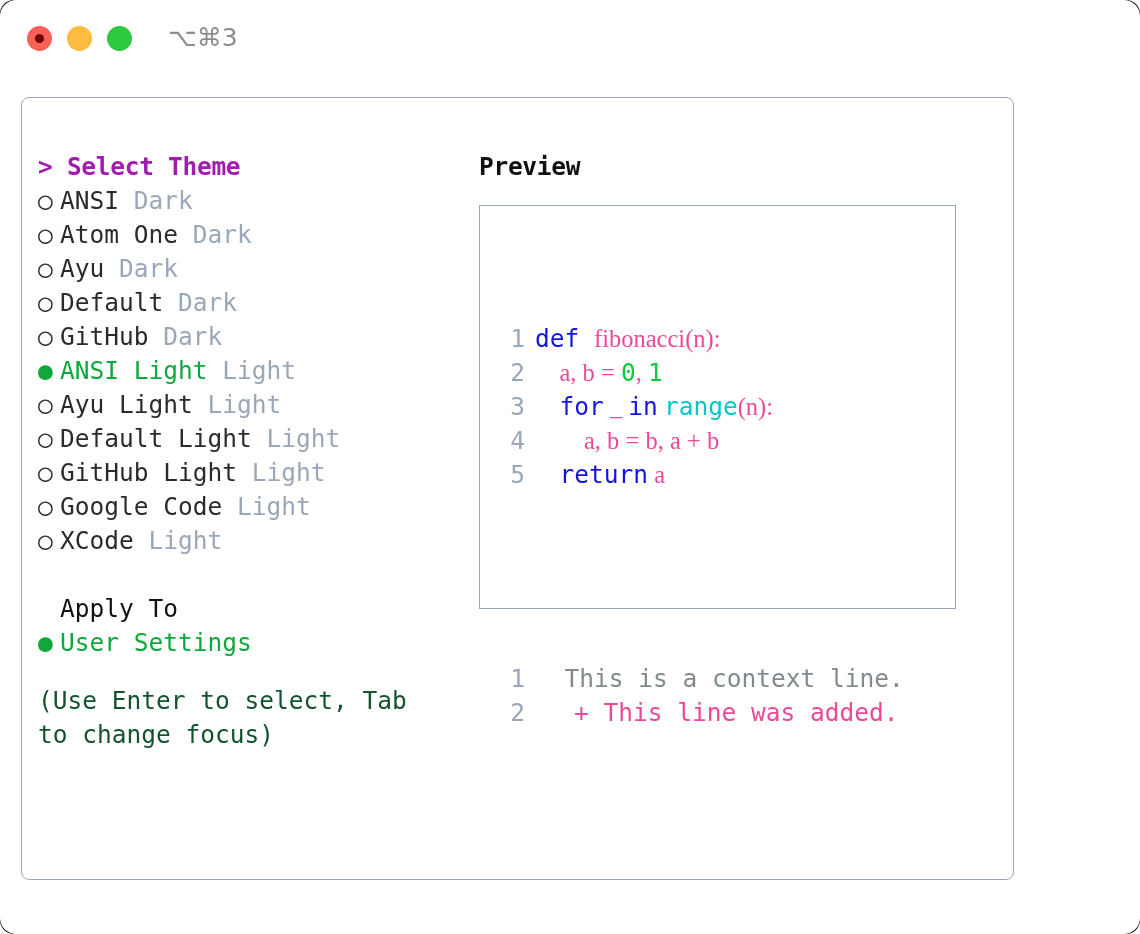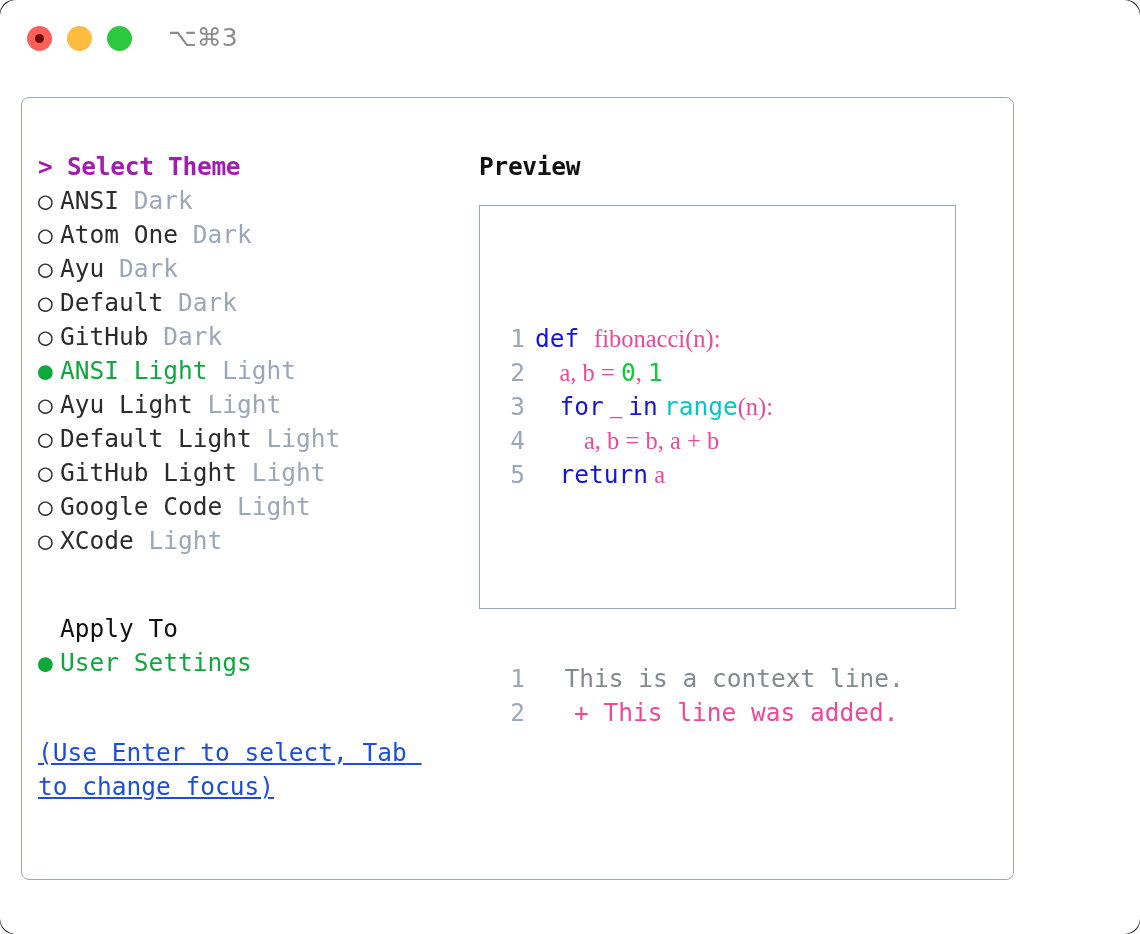--- a/index.html
+++ b/index.html
@@ -135,34 +135,32 @@
   .row.selected .theme-name,
   .row.selected .bullet { color: #0ea83c; }
   .row .bullet.filled { color: #0ea83c; }
 
   .spacer-row { height: 34px; }
 
   #apply-to-header {
     font-weight: normal;
     color: #111111;
     padding-left: 22px;
-    margin-top: 20px;
   }
   #apply-options .row .bullet { color: #2b2b2b; }
   #apply-options .row.selected .bullet,
   #apply-options .row.selected .opt-label { color: #0ea83c; }
 
   #hint-block {
-    margin-top: 56px;
-    font-size: 24.5px;
-    line-height: 34px;
-    color: #1d4ed8;
+    margin-top: 24px;
+    font-size: 24.5px;
+    line-height: 34px;
+    color: #14532d;
     width: 408px;
     white-space: pre-wrap;
-    text-decoration: underline;
   }
 
   
   #preview-column {
     position: absolute;
     left: 457px;
     top: 52px;
     width: 500px;
   }
   #preview-title {

